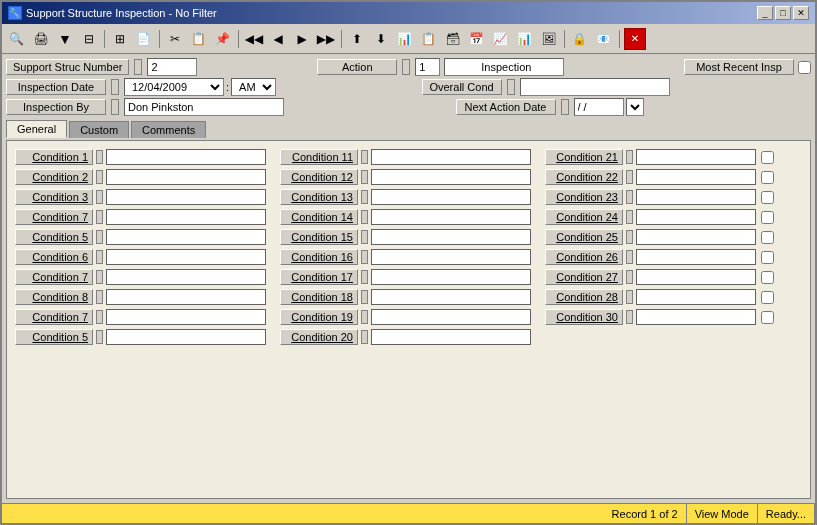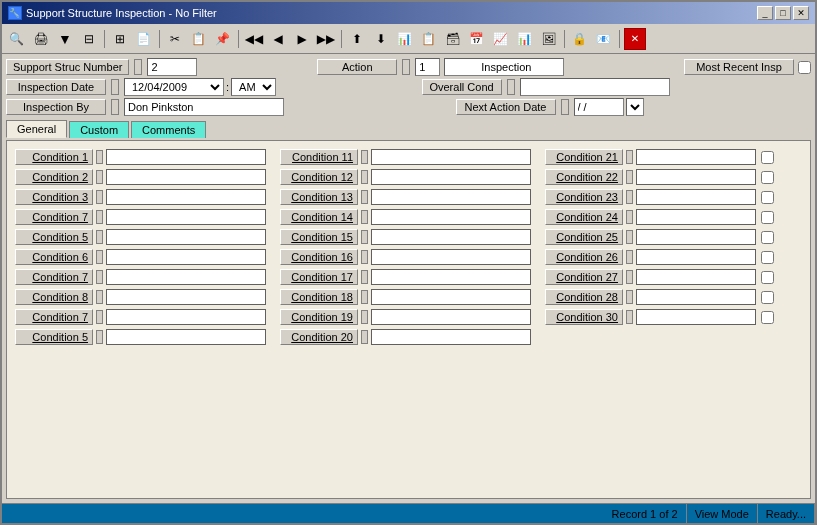--- a/index.html
+++ b/index.html
@@ -143,21 +143,21 @@
       width: 13px;
       height: 13px;
     }
     .tabs-container {
       flex-shrink: 0;
       display: flex;
       align-items: flex-end;
       margin-top: 2px;
     }
     .tab {
-      background: #5eead4;
+      background: #a3a3a3;
       border: 1px solid #808080;
       border-bottom: none;
       padding: 2px 10px;
       cursor: pointer;
       font-size: 11px;
       margin-right: 2px;
     }
     .tab.active {
       background: #f0ece0;
       border-bottom: 1px solid #f0ece0;
@@ -213,21 +213,21 @@
     }
     .cond-input-last {
       width: 120px;
     }
     .cond-checkbox {
       width: 13px;
       height: 13px;
       margin-left: 2px;
     }
     .status-bar {
-      background: #0369a1;
+      background: #fde047;
       border-top: 1px solid #808080;
       height: 20px;
       display: flex;
       align-items: center;
       flex-shrink: 0;
     }
     .status-item {
       padding: 0 8px;
       border-right: 1px solid #808080;
       height: 100%;

